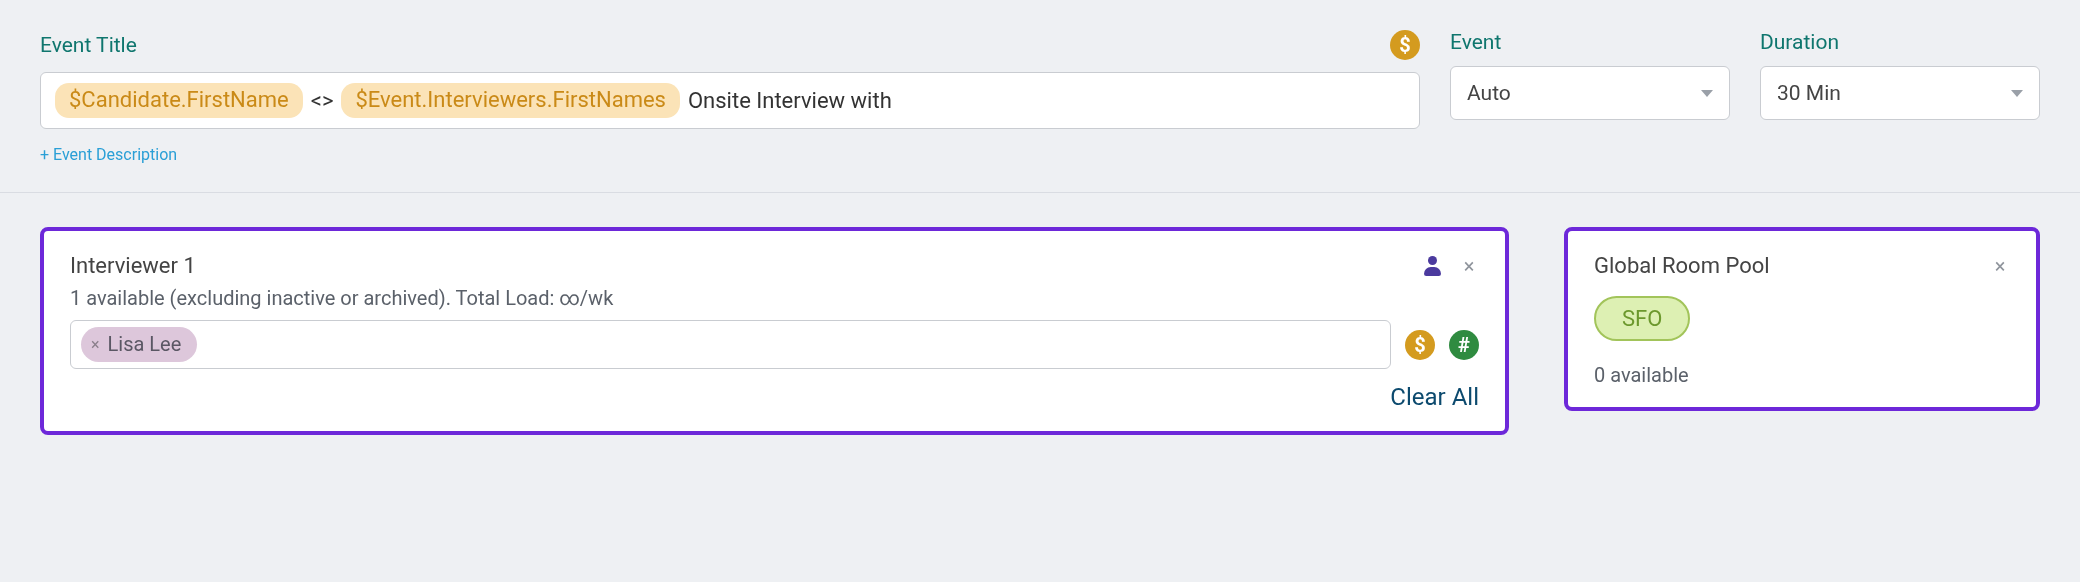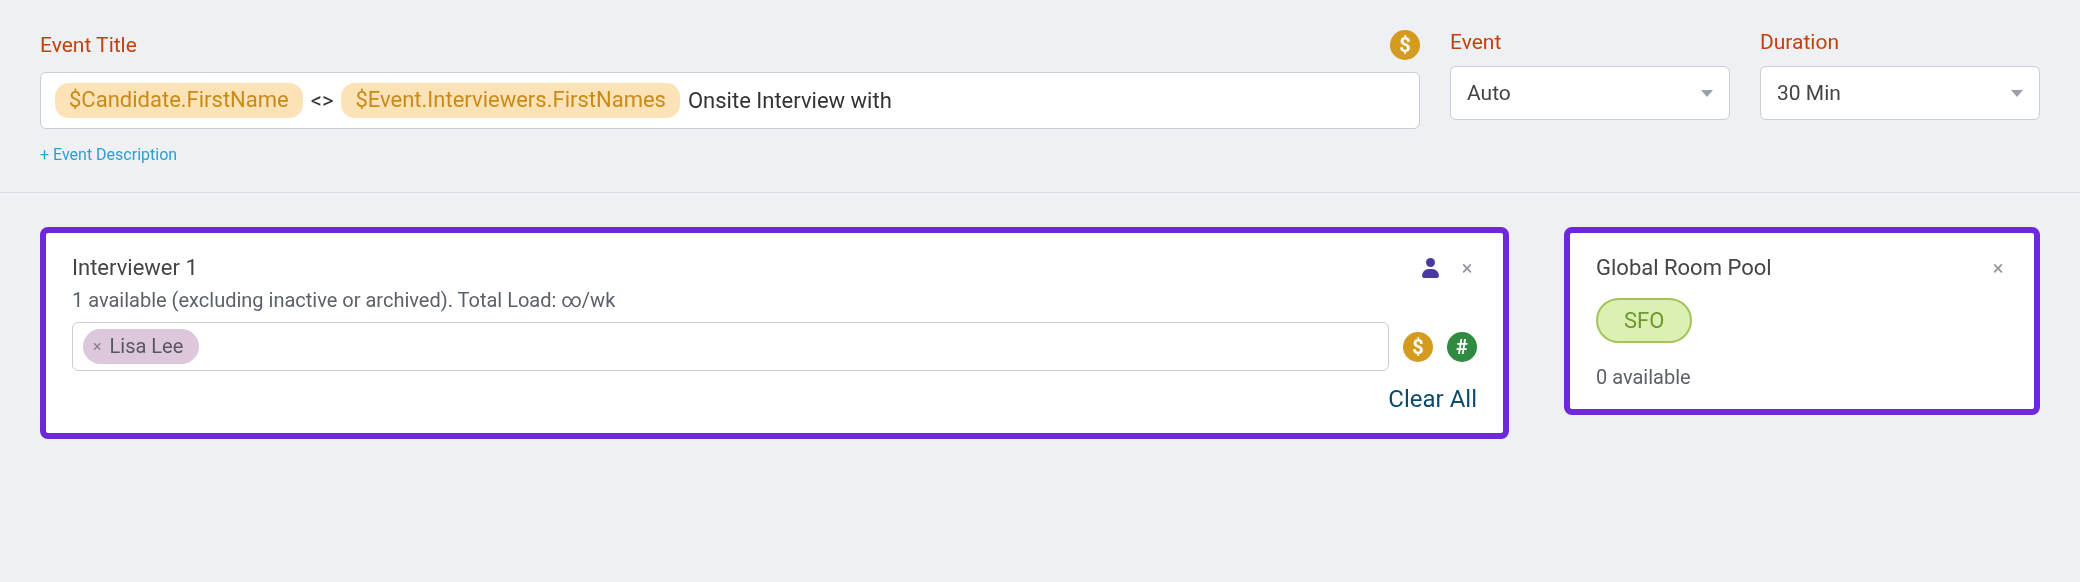--- a/index.html
+++ b/index.html
@@ -17,21 +17,21 @@
   .top-row {
     display: flex;
     gap: 30px;
     align-items: flex-start;
   }
   .title-col { flex: 1; }
   .order-col { width: 280px; }
   .duration-col { width: 280px; }
   .label {
     font-size: 21px;
-    color: #c2410c;
+    color: #0f766e;
     margin-bottom: 12px;
     display: flex;
     align-items: center;
     gap: 10px;
   }
   .title-label-row {
     display: flex;
     align-items: center;
     justify-content: space-between;
     margin-bottom: 12px;
@@ -114,21 +114,21 @@
     border-top: 1px solid #d9dce2;
     margin: 28px -40px 34px -40px;
   }
   .bottom-row {
     display: flex;
     gap: 55px;
     align-items: flex-start;
   }
   .card {
     background: #fff;
-    border: 6px solid #6d28d9;
+    border: 4px solid #6d28d9;
     border-radius: 8px;
     padding: 22px 26px 20px 26px;
   }
   .int-card { flex: 1; }
   .room-card { width: 476px; }
   .card-header {
     display: flex;
     align-items: center;
     justify-content: space-between;
     margin-bottom: 8px;

